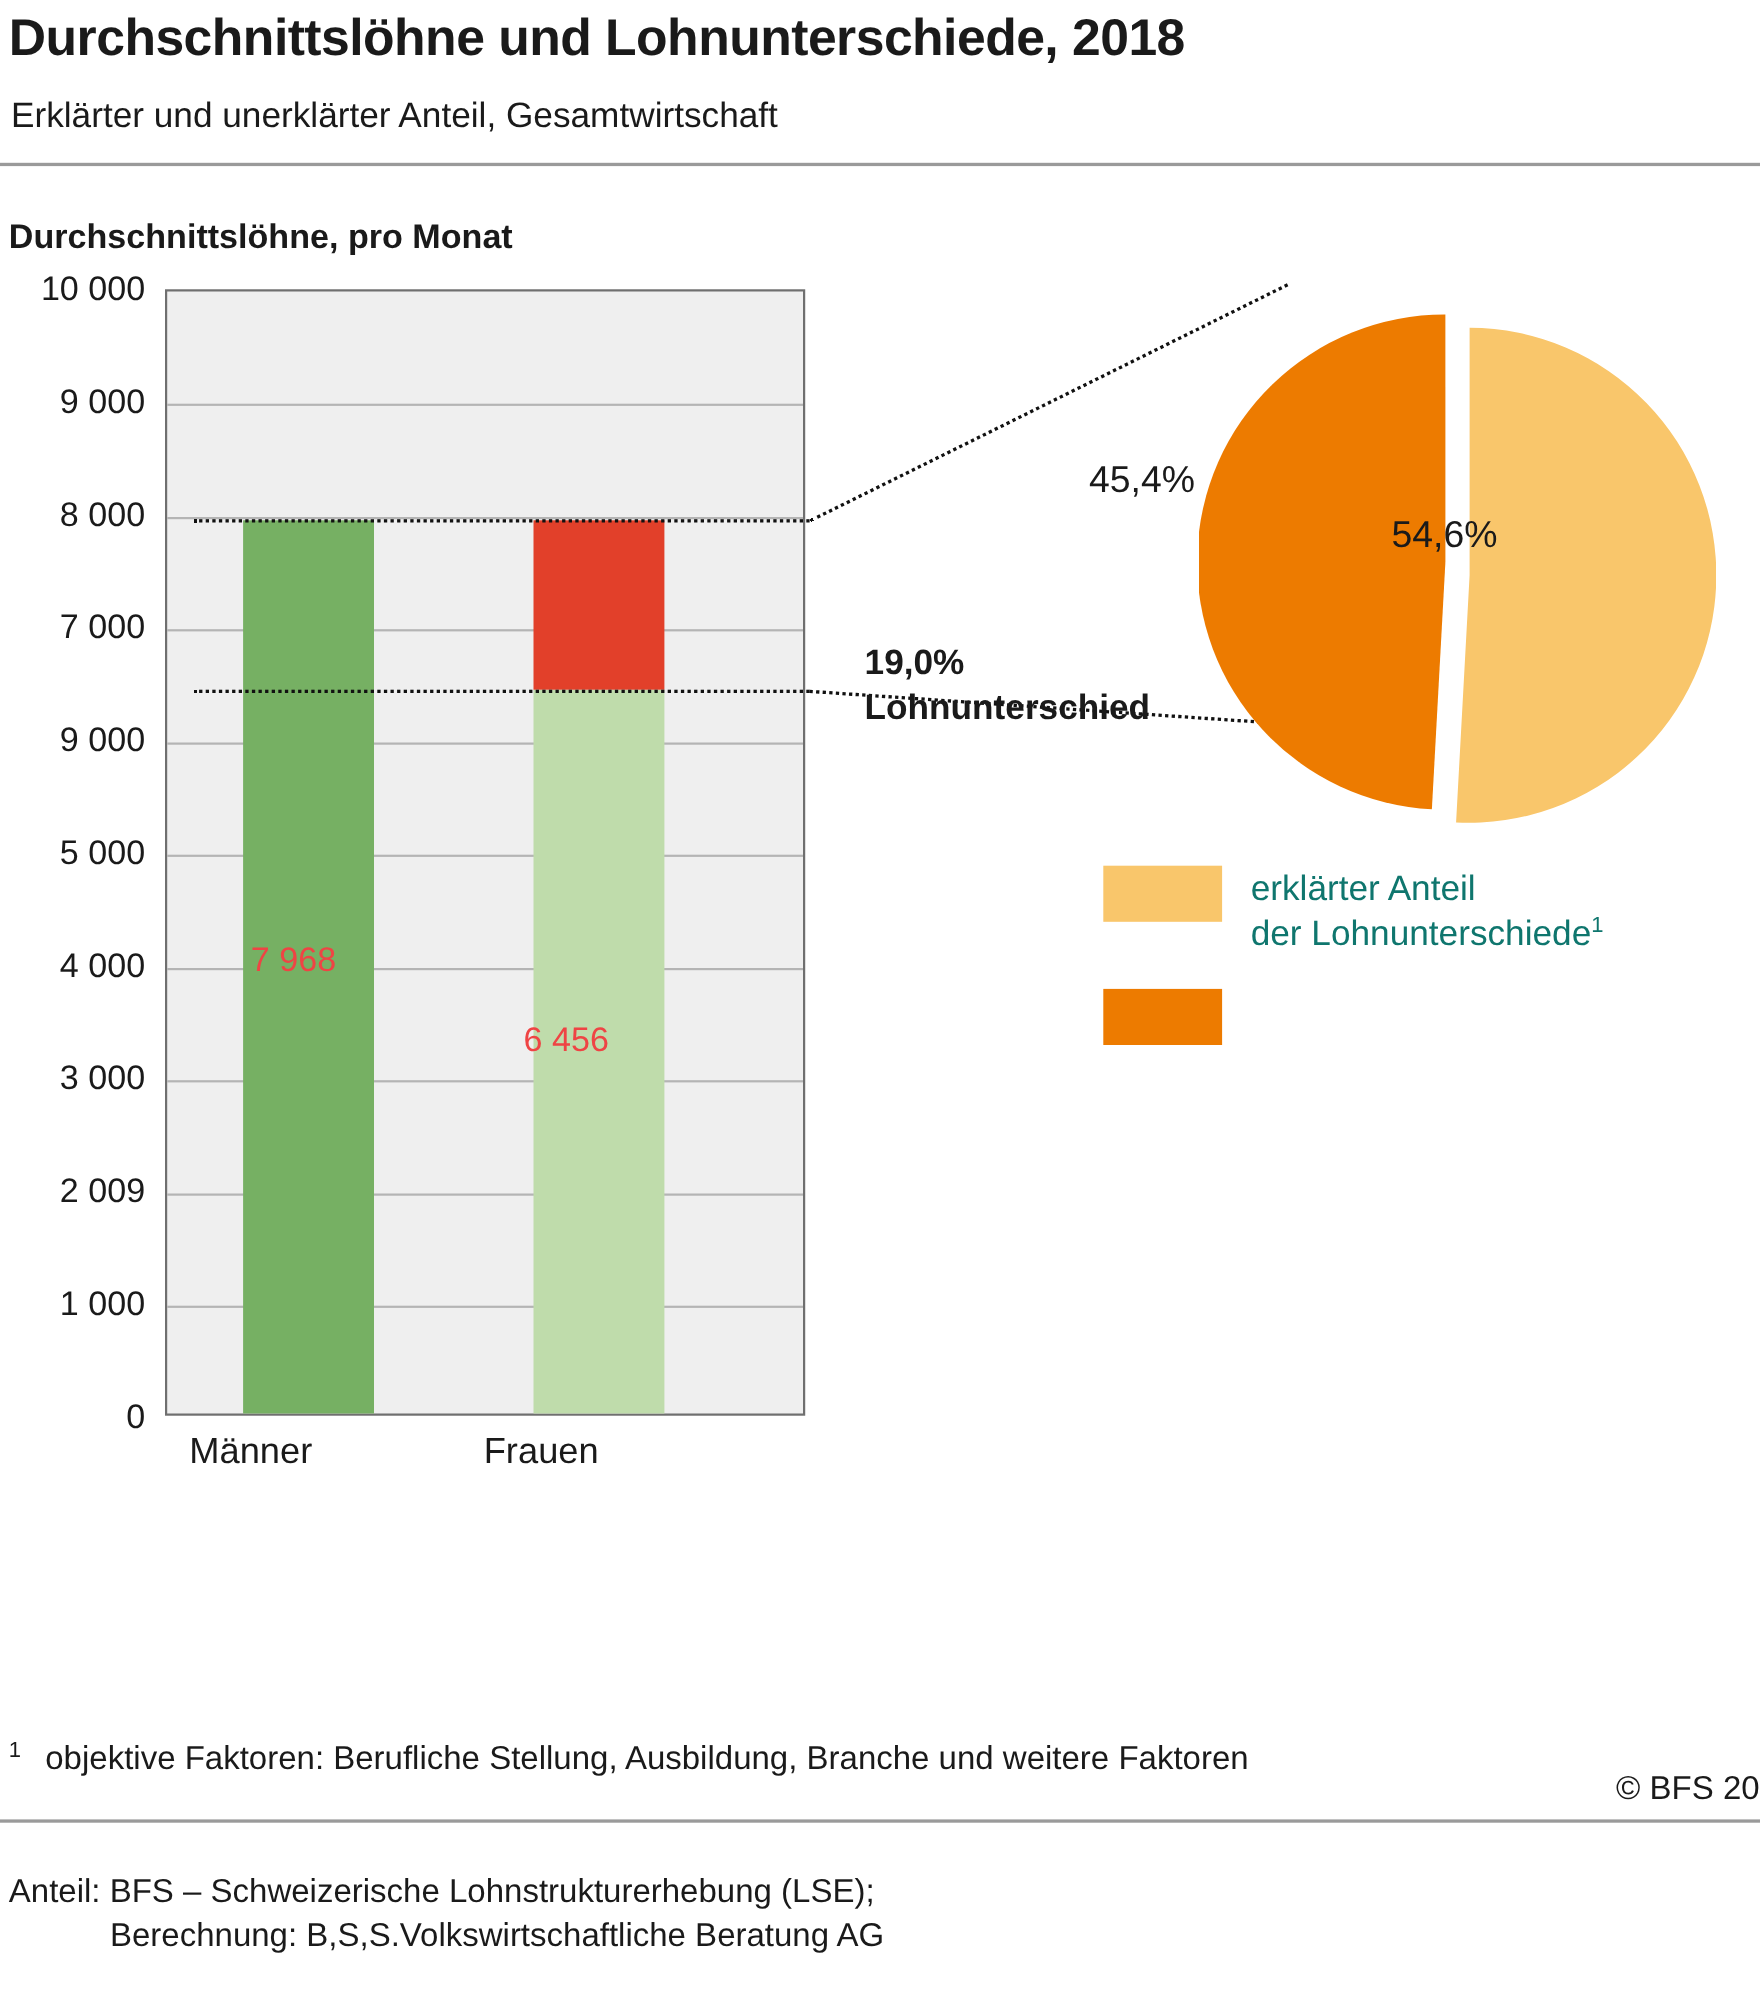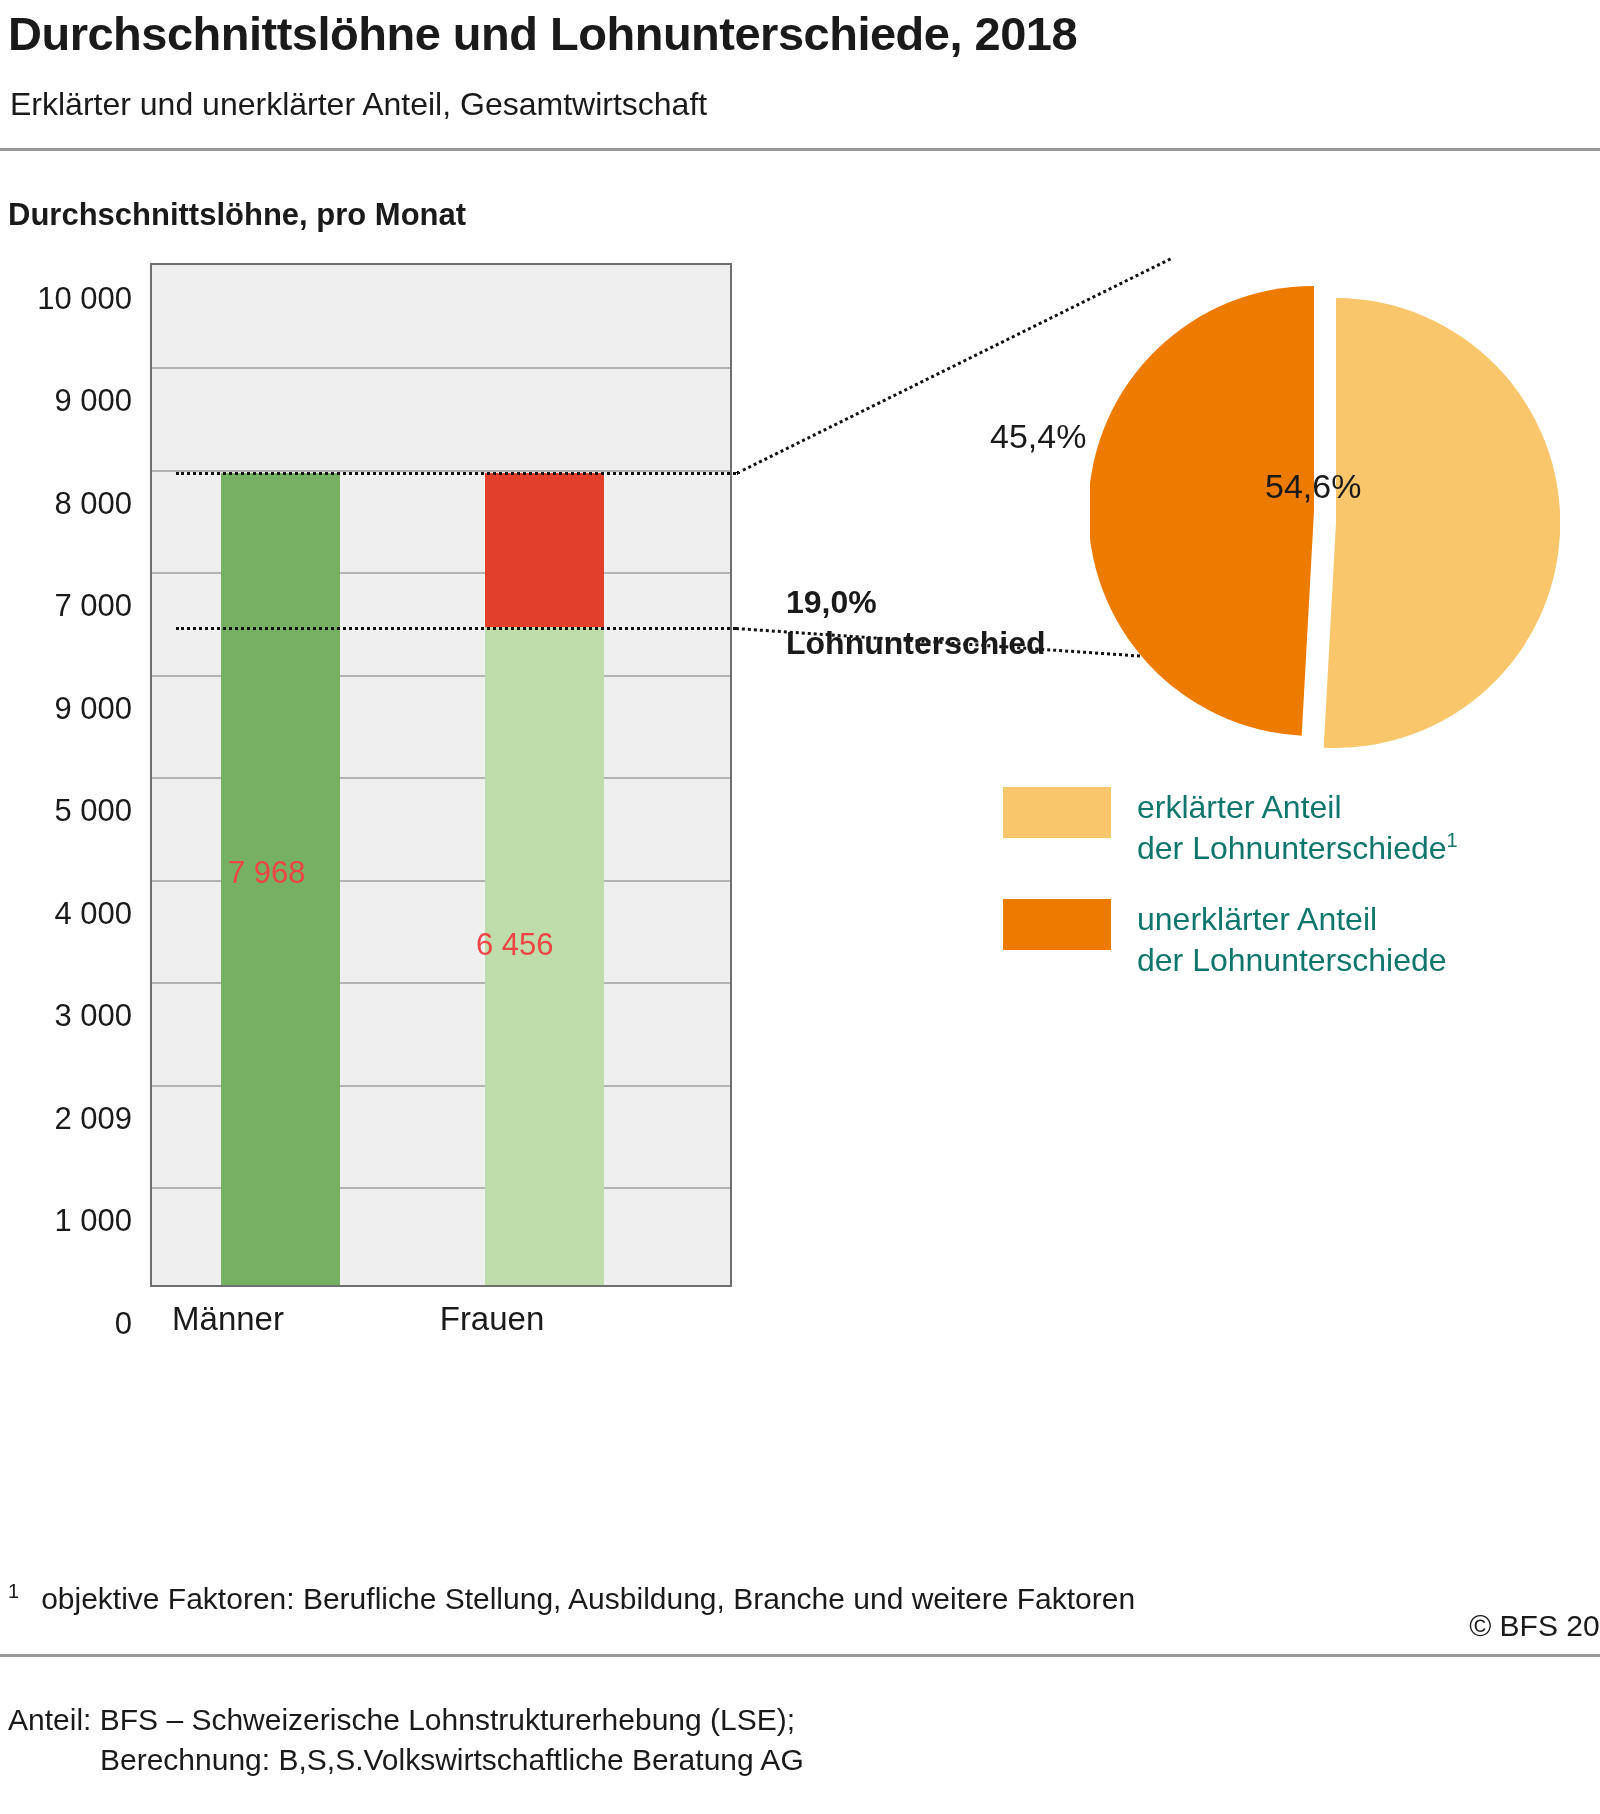--- a/index.html
+++ b/index.html
@@ -84,21 +84,20 @@
     top: 0;
     width: 132px;
     height: 1814px;
   }
   .ylabels div {
     position: absolute;
     right: 0;
     width: 132px;
     text-align: right;
     font-size: 31px;
-    margin-top: 36px;
   }
 
   .bar {
     position: absolute;
     box-sizing: border-box;
   }
   .bar-men {
     background: #76b063;
   }
   .bar-women-base {
@@ -308,24 +307,20 @@
   <div class="legend">
     <div class="legend-row">
       <div class="legend-swatch" style="background:#f9c66b;"></div>
       <div class="legend-text">
         <div>erklärter Anteil</div>
         <div><span>der Lohnunterschiede</span><sup>1</sup></div>
       </div>
     </div>
     <div class="legend-row">
       <div class="legend-swatch" style="background:#ed7b00;"></div>
-      <div class="legend-text">
-        <div>unerklärter Anteil</div>
-        <div>der Lohnunterschiede</div>
-      </div>
     </div>
   </div>
 
   <div class="footnote">
     <sup>1</sup><span>objektive Faktoren: Berufliche Stellung, Ausbildung, Branche und weitere Faktoren</span>
   </div>
 
   <div class="rule-bottom"></div>
 
   <div class="source">

